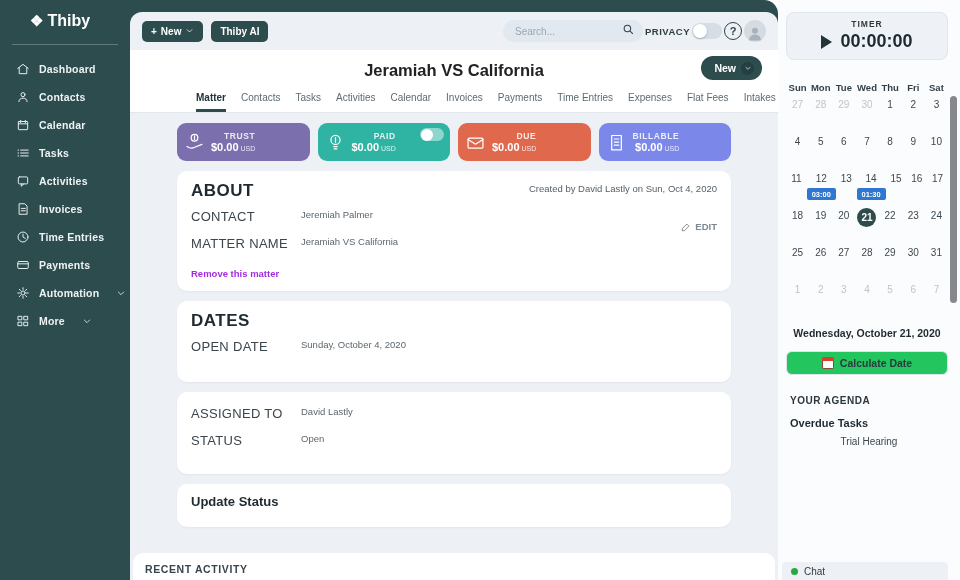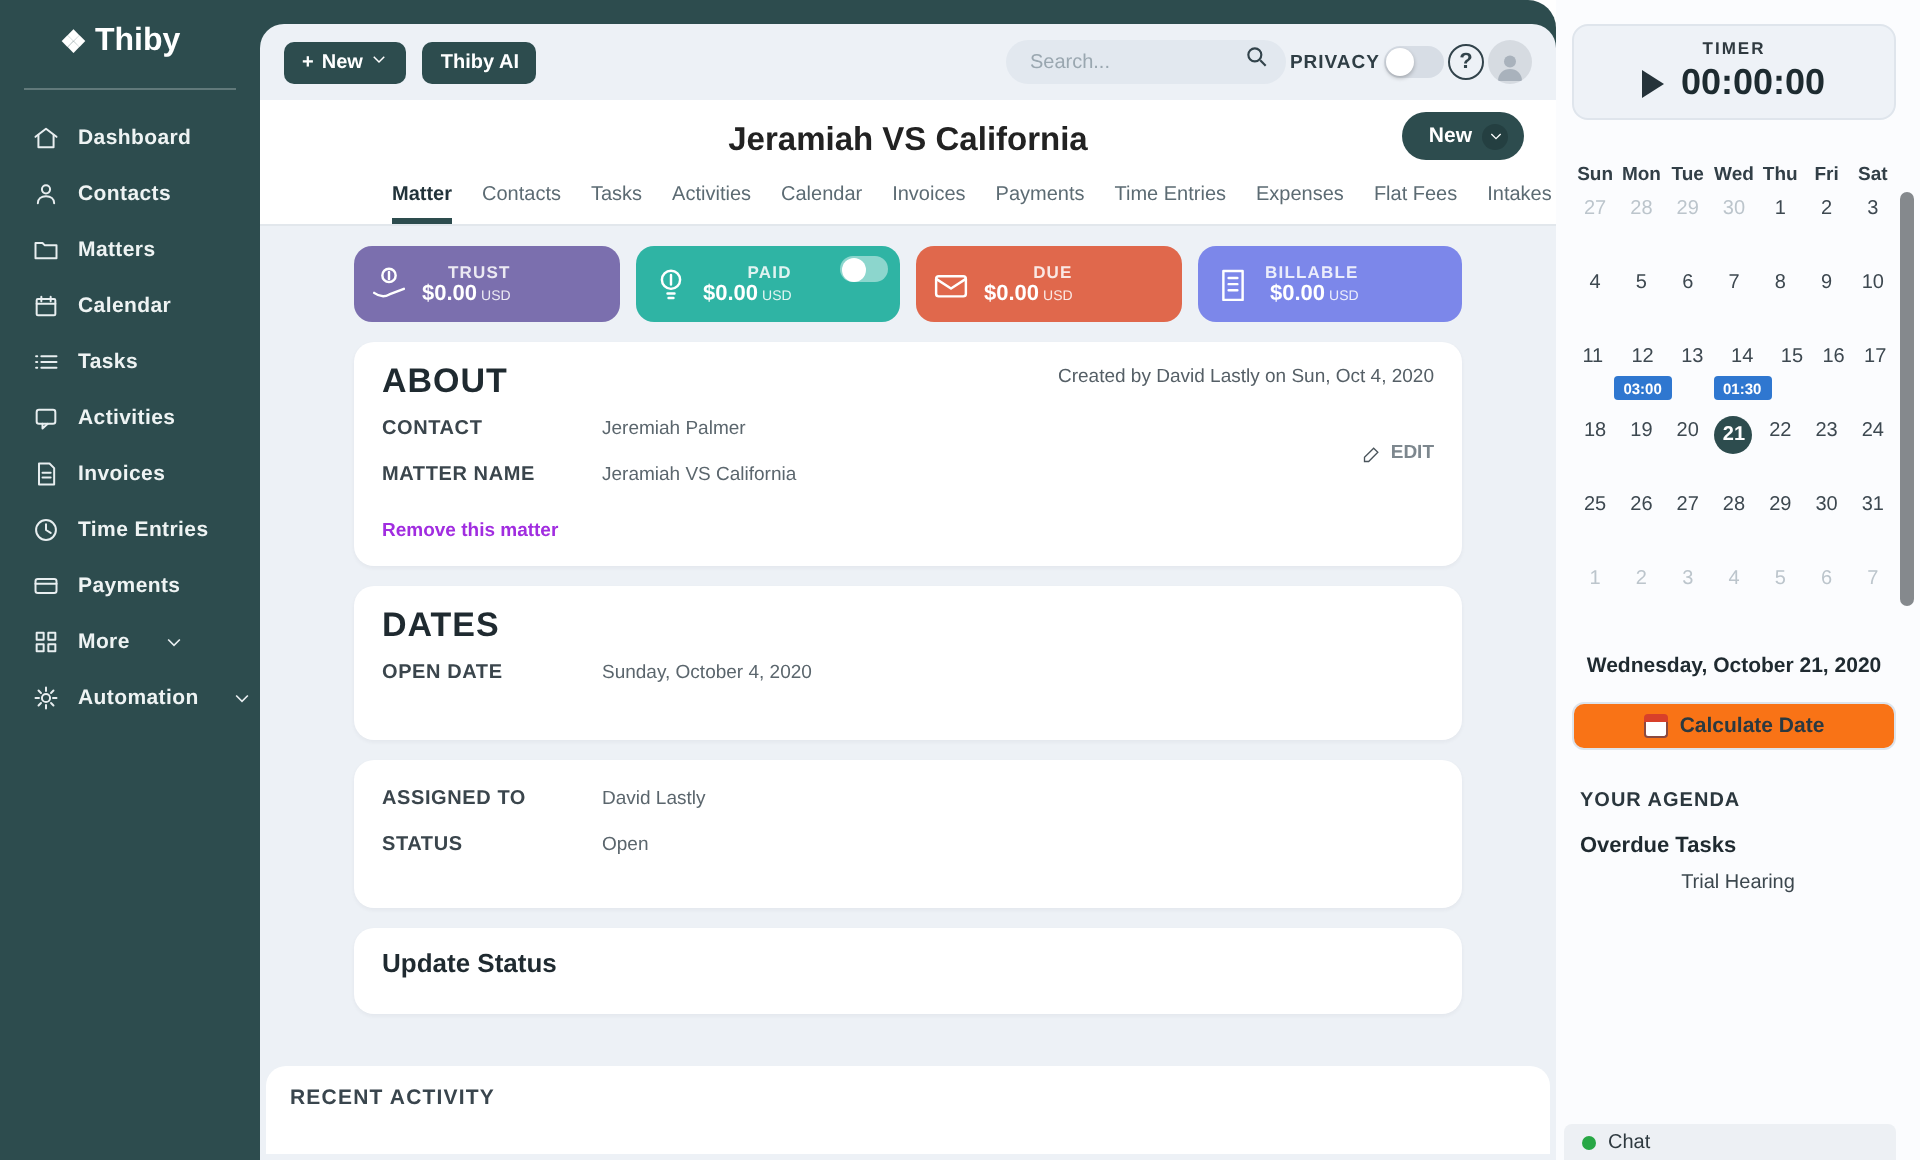--- a/index.html
+++ b/index.html
@@ -56,21 +56,21 @@
   .stat .sic svg { width:21px; height:21px; stroke:#fff; fill:none; stroke-width:1.4; stroke-linecap:round; stroke-linejoin:round; }
   .stat .lbl { font-size:8.5px; font-weight:700; letter-spacing:.6px; opacity:.85; }
   .stat .val { font-size:11px; font-weight:700; }
   .stat .usd { font-size:7px; font-weight:400; opacity:.85; margin-left:2px; }
   .stat .mini-toggle { position:absolute; top:5px; right:6px; width:24px; height:13px; border-radius:7px; background:rgba(255,255,255,.45); }
   .stat .mini-toggle .knob { position:absolute; top:0.5px; left:0.5px; width:12px; height:12px; border-radius:50%; background:#fff; }
 
   .card { background:#fff; border-radius:10px; padding:10px 14px; margin:0 47px 10px; box-shadow:0 1px 2px rgba(31,45,61,.05); position:relative; }
   .card h2 { font-size:17px; font-weight:800; letter-spacing:.5px; color:#1f2a30; margin-bottom:8px; }
   .frow { display:flex; margin-bottom:12px; }
-  .flabel { width:110px; font-size:10px; font-weight:700; color:#3a454c; letter-spacing:.3px; }
+  .flabel { width:110px; font-size:13px; font-weight:400; color:#3a454c; letter-spacing:.3px; }
   .fvalue { font-size:9.5px; color:#5b666d; }
   .created-by { position:absolute; top:12px; right:14px; font-size:9.5px; color:#555f66; }
   .edit-link { position:absolute; top:50px; right:14px; font-size:9.5px; font-weight:700; color:#7d878e; display:flex; align-items:flex-end; gap:4px; cursor:pointer; }
   .edit-link svg { width:10px; height:10px; stroke:#4a545b; fill:none; stroke-width:1.6; }
   .remove-link { font-size:9.5px; font-weight:700; color:#a12de0; cursor:pointer; display:inline-block; margin-top:2px; }
 
   .upd-title { font-size:13px; font-weight:800; color:#1f2a30; margin-bottom:8px; }
   .upd-row { display:flex; align-items:center; gap:13px; padding-bottom:4px; }
   .circ { width:27px; height:27px; border-radius:50%; border:3px solid; cursor:pointer; }
   .upd-text { font-size:9.5px; color:#6b7680; line-height:1.5; margin-left:6px; }
@@ -89,21 +89,21 @@
   .cal { margin-top:22px; }
   .cal-head { display:grid; grid-template-columns:repeat(7,1fr); text-align:center; font-size:9.5px; font-weight:700; color:#323f47; padding-bottom:4px; }
   .cal-week { display:grid; grid-template-columns:repeat(7,1fr); height:37px; }
   .cal-day { display:flex; flex-direction:column; align-items:center; font-size:10px; color:#3d4850; cursor:pointer; }
   .cal-day .num { height:16px; line-height:16px;text-align:right; }
   .cal-day.muted { color:#bcc5cc; }
   .cal-day .num.sel { width:19px; height:19px; line-height:19px; border-radius:50%; background:#2d4c4e; color:#fff; text-align:center; font-weight:700; }
   .chip { margin-top:1px; width:29px; text-align:center; background:#2f77d0; color:#fff; font-size:7.5px; font-weight:700; border-radius:2px; padding:1.5px 0; cursor:pointer; }
 
   .cal-date-label { text-align:center; font-size:10.5px; font-weight:700; color:#1f2a30; margin-top:8px; }
-  .calc-btn { margin:12px 0 0; width:100%; height:24px; background:#f97316; border:1px solid #dde4ec; border-radius:6px; display:flex; align-items:center; justify-content:center; gap:6px; font-size:10.5px; font-weight:700; color:#2b3940; font-family:inherit; cursor:pointer; }
+  .calc-btn { margin:12px 0 0; width:100%; height:24px; background:#22c55e; border:1px solid #dde4ec; border-radius:6px; display:flex; align-items:center; justify-content:center; gap:6px; font-size:10.5px; font-weight:700; color:#2b3940; font-family:inherit; cursor:pointer; }
   .calc-icn { width:12px; height:12px; position:relative; }
   .calc-icn .top { position:absolute; top:0; left:0; right:0; height:4px; background:#d8402a; border-radius:2px 2px 0 0; }
   .calc-icn .bot { position:absolute; top:4px; left:0; right:0; bottom:0; background:#fff; border:1px solid #8a4a40; border-top:none; border-radius:0 0 2px 2px; }
 
   .agenda { margin:20px 0 0 4px; }
   .agenda-h { font-size:10px; font-weight:800; letter-spacing:.5px; color:#2b373e; }
   .agenda-sub { font-size:11px; font-weight:800; color:#1f2a30; margin-top:11px; }
   .agenda-item { font-size:10px; color:#3c474e; margin-top:7px; cursor:pointer;text-align:center; }
 
   .chat-bar { position:absolute; left:4px; right:12px; bottom:0; height:18px; background:#edf0f4; border-radius:4px 4px 0 0; display:flex; align-items:center; gap:6px; padding-left:9px; cursor:pointer; }
@@ -135,28 +135,20 @@
           <svg viewBox="0 0 24 24">
             <circle cx="12" cy="8" r="3.5"></circle>
             <path d="M5 20c0-4 3-6 7-6s7 2 7 6"></path>
           </svg>
         </span>
         <span class="nlabel">Contacts</span>
       </div>
       <div class="nav-item">
         <span class="nicon">
           <svg viewBox="0 0 24 24">
-            <path d="M3 6h6l2 2h10v11H3z"></path>
-          </svg>
-        </span>
-        <span class="nlabel">Matters</span>
-      </div>
-      <div class="nav-item">
-        <span class="nicon">
-          <svg viewBox="0 0 24 24">
             <rect x="4" y="6" width="16" height="14" rx="1"></rect>
             <path d="M4 10h16M8 4v4M16 4v4"></path>
           </svg>
         </span>
         <span class="nlabel">Calendar</span>
       </div>
       <div class="nav-item">
         <span class="nicon">
           <svg viewBox="0 0 24 24">
             <path d="M8 7h13M8 12h13M8 17h13M3.5 7h1M3.5 12h1M3.5 17h1"></path>
@@ -192,45 +184,45 @@
         <span class="nlabel">Time Entries</span>
       </div>
       <div class="nav-item">
         <span class="nicon">
           <svg viewBox="0 0 24 24">
             <rect x="3" y="6" width="18" height="12" rx="2"></rect>
             <path d="M3 10h18"></path>
           </svg>
         </span>
         <span class="nlabel">Payments</span>
+      </div>
+      <div class="nav-item">
+        <span class="nicon">
+          <svg viewBox="0 0 24 24">
+            <circle cx="12" cy="12" r="3.5"></circle>
+            <path d="M12 3v3M12 18v3M3 12h3M18 12h3M5.6 5.6l2.1 2.1M16.3 16.3l2.1 2.1M18.4 5.6l-2.1 2.1M7.7 16.3l-2.1 2.1"></path>
+          </svg>
+        </span>
+        <span class="nlabel">Automation</span>
+        <span class="nchev">
+          <svg viewBox="0 0 24 24">
+            <path d="M5 9l7 7 7-7"></path>
+          </svg>
+        </span>
       </div>
       <div class="nav-item">
         <span class="nicon">
           <svg viewBox="0 0 24 24">
             <rect x="4" y="4" width="6" height="6"></rect>
             <rect x="14" y="4" width="6" height="6"></rect>
             <rect x="4" y="14" width="6" height="6"></rect>
             <rect x="14" y="14" width="6" height="6"></rect>
           </svg>
         </span>
         <span class="nlabel">More</span>
-        <span class="nchev">
-          <svg viewBox="0 0 24 24">
-            <path d="M5 9l7 7 7-7"></path>
-          </svg>
-        </span>
-      </div>
-      <div class="nav-item">
-        <span class="nicon">
-          <svg viewBox="0 0 24 24">
-            <circle cx="12" cy="12" r="3.5"></circle>
-            <path d="M12 3v3M12 18v3M3 12h3M18 12h3M5.6 5.6l2.1 2.1M16.3 16.3l2.1 2.1M18.4 5.6l-2.1 2.1M7.7 16.3l-2.1 2.1"></path>
-          </svg>
-        </span>
-        <span class="nlabel">Automation</span>
         <span class="nchev">
           <svg viewBox="0 0 24 24">
             <path d="M5 9l7 7 7-7"></path>
           </svg>
         </span>
       </div>
     </nav>
 </div>
 
 <div class="main">

